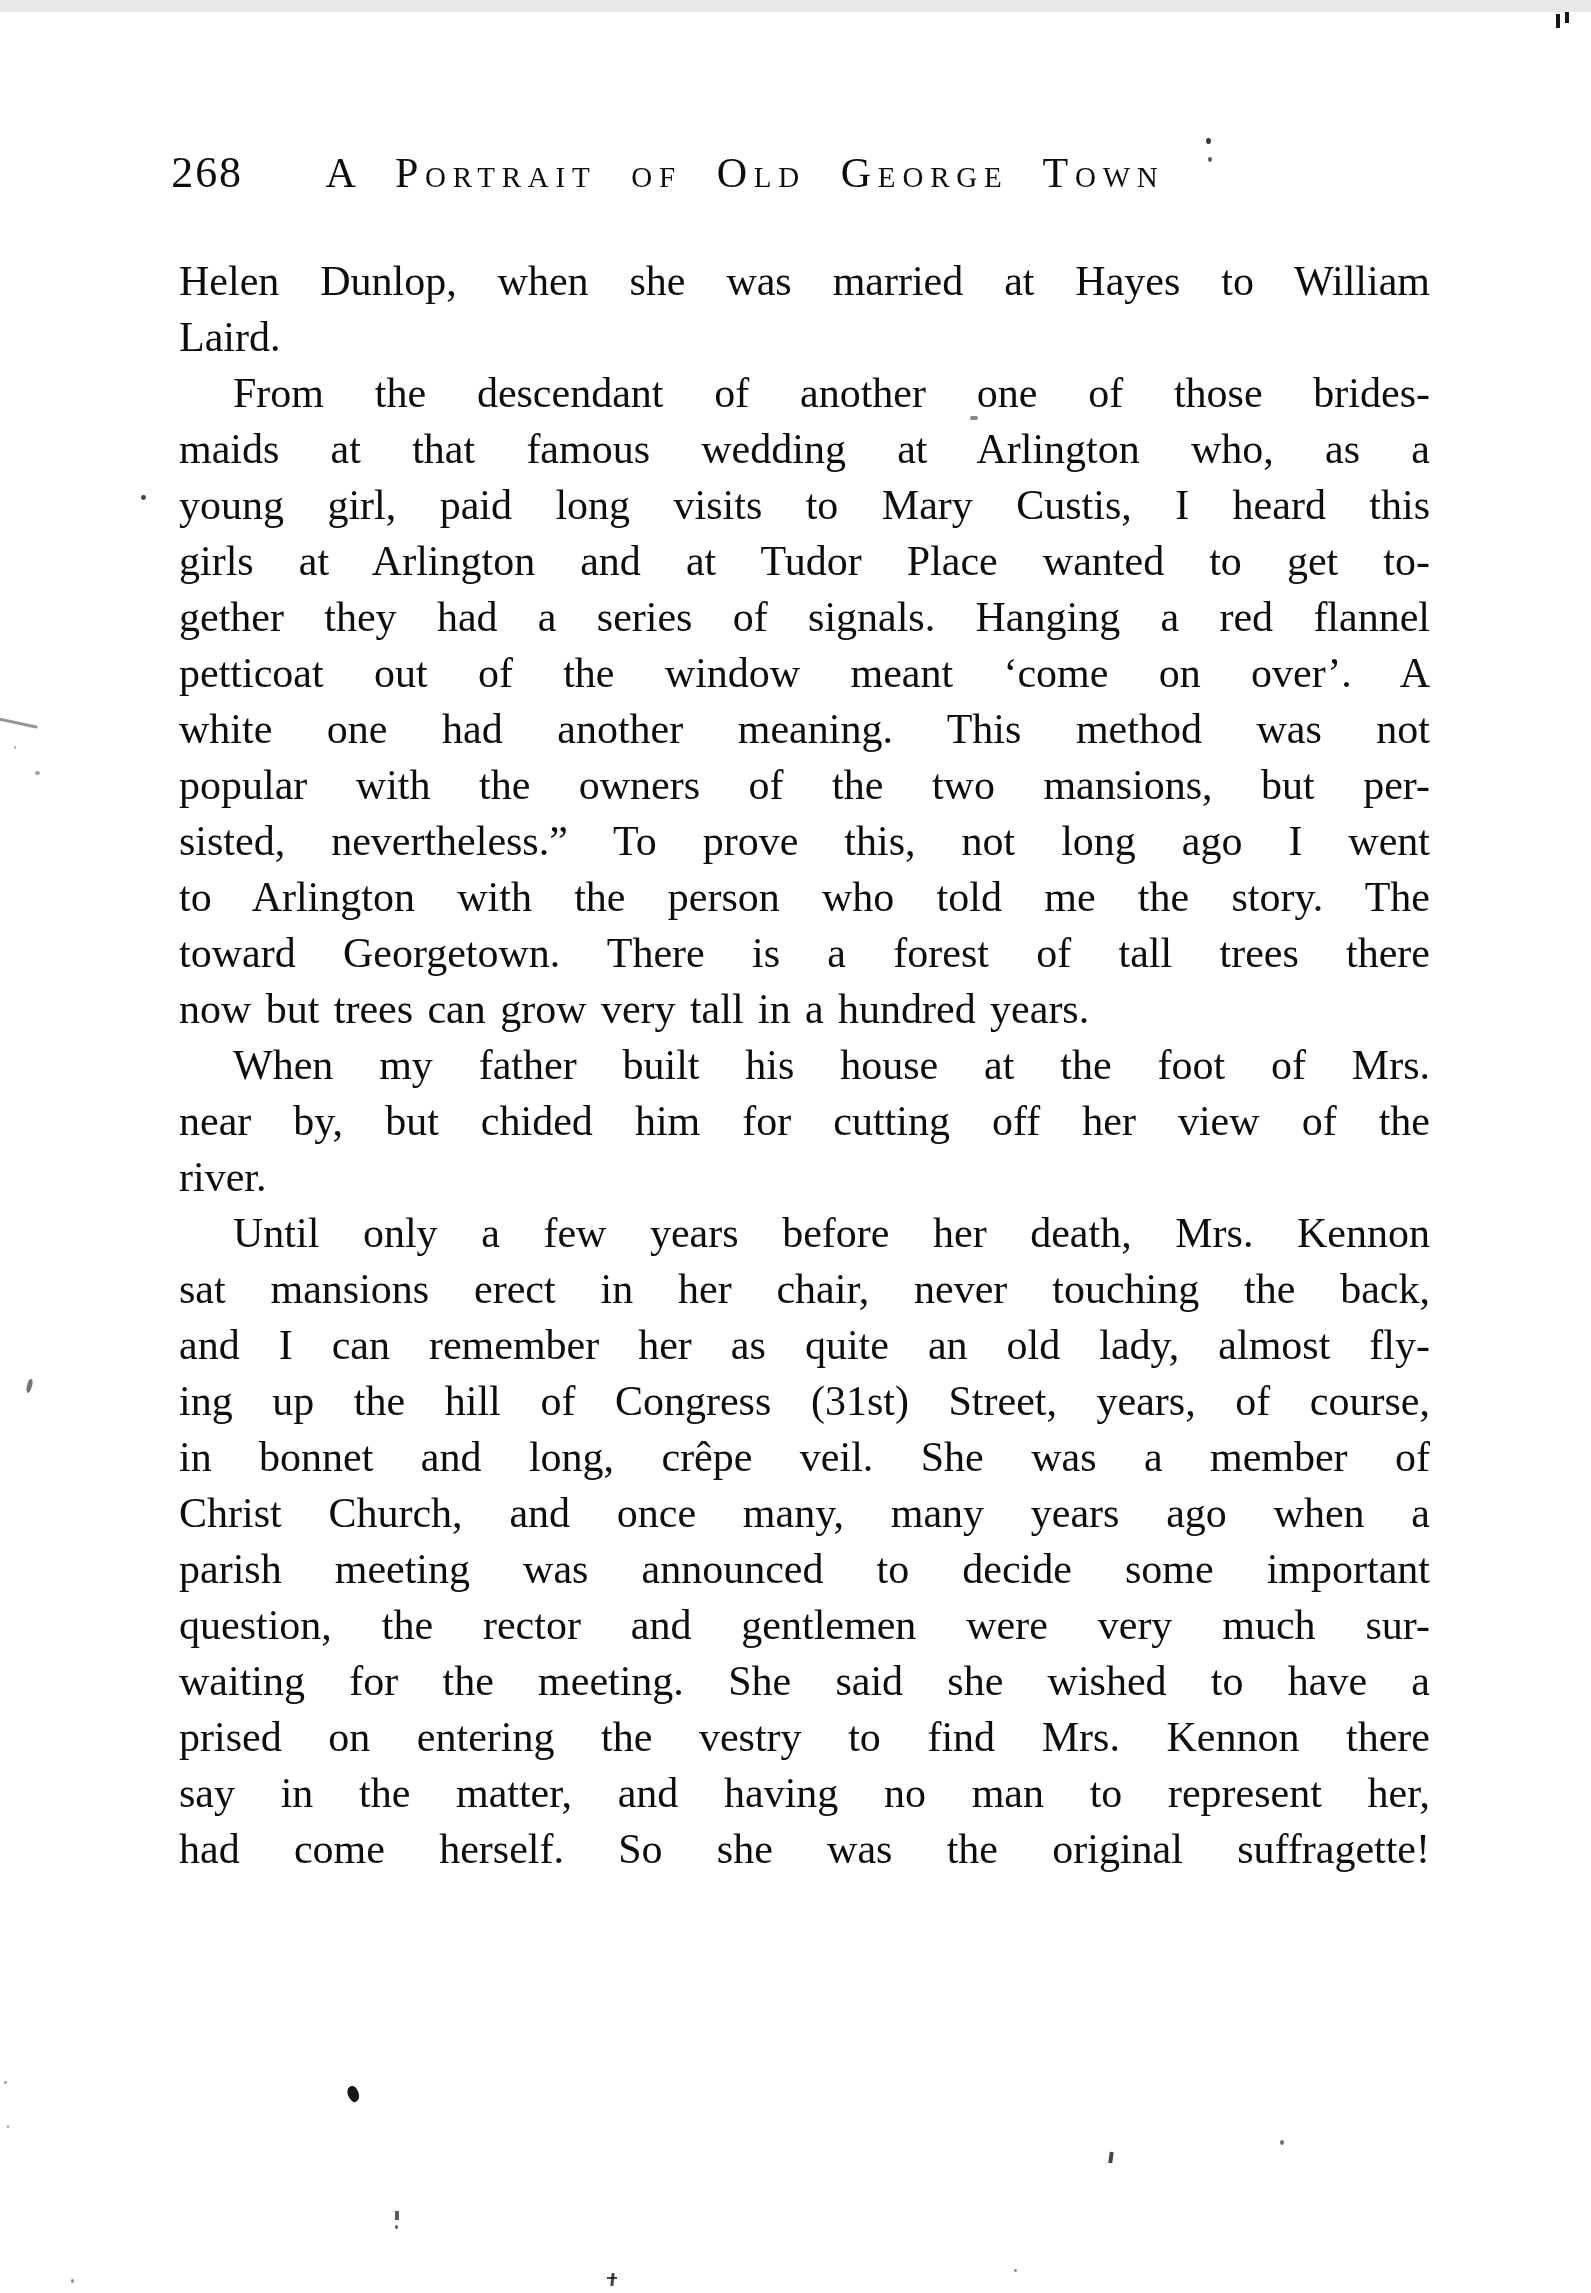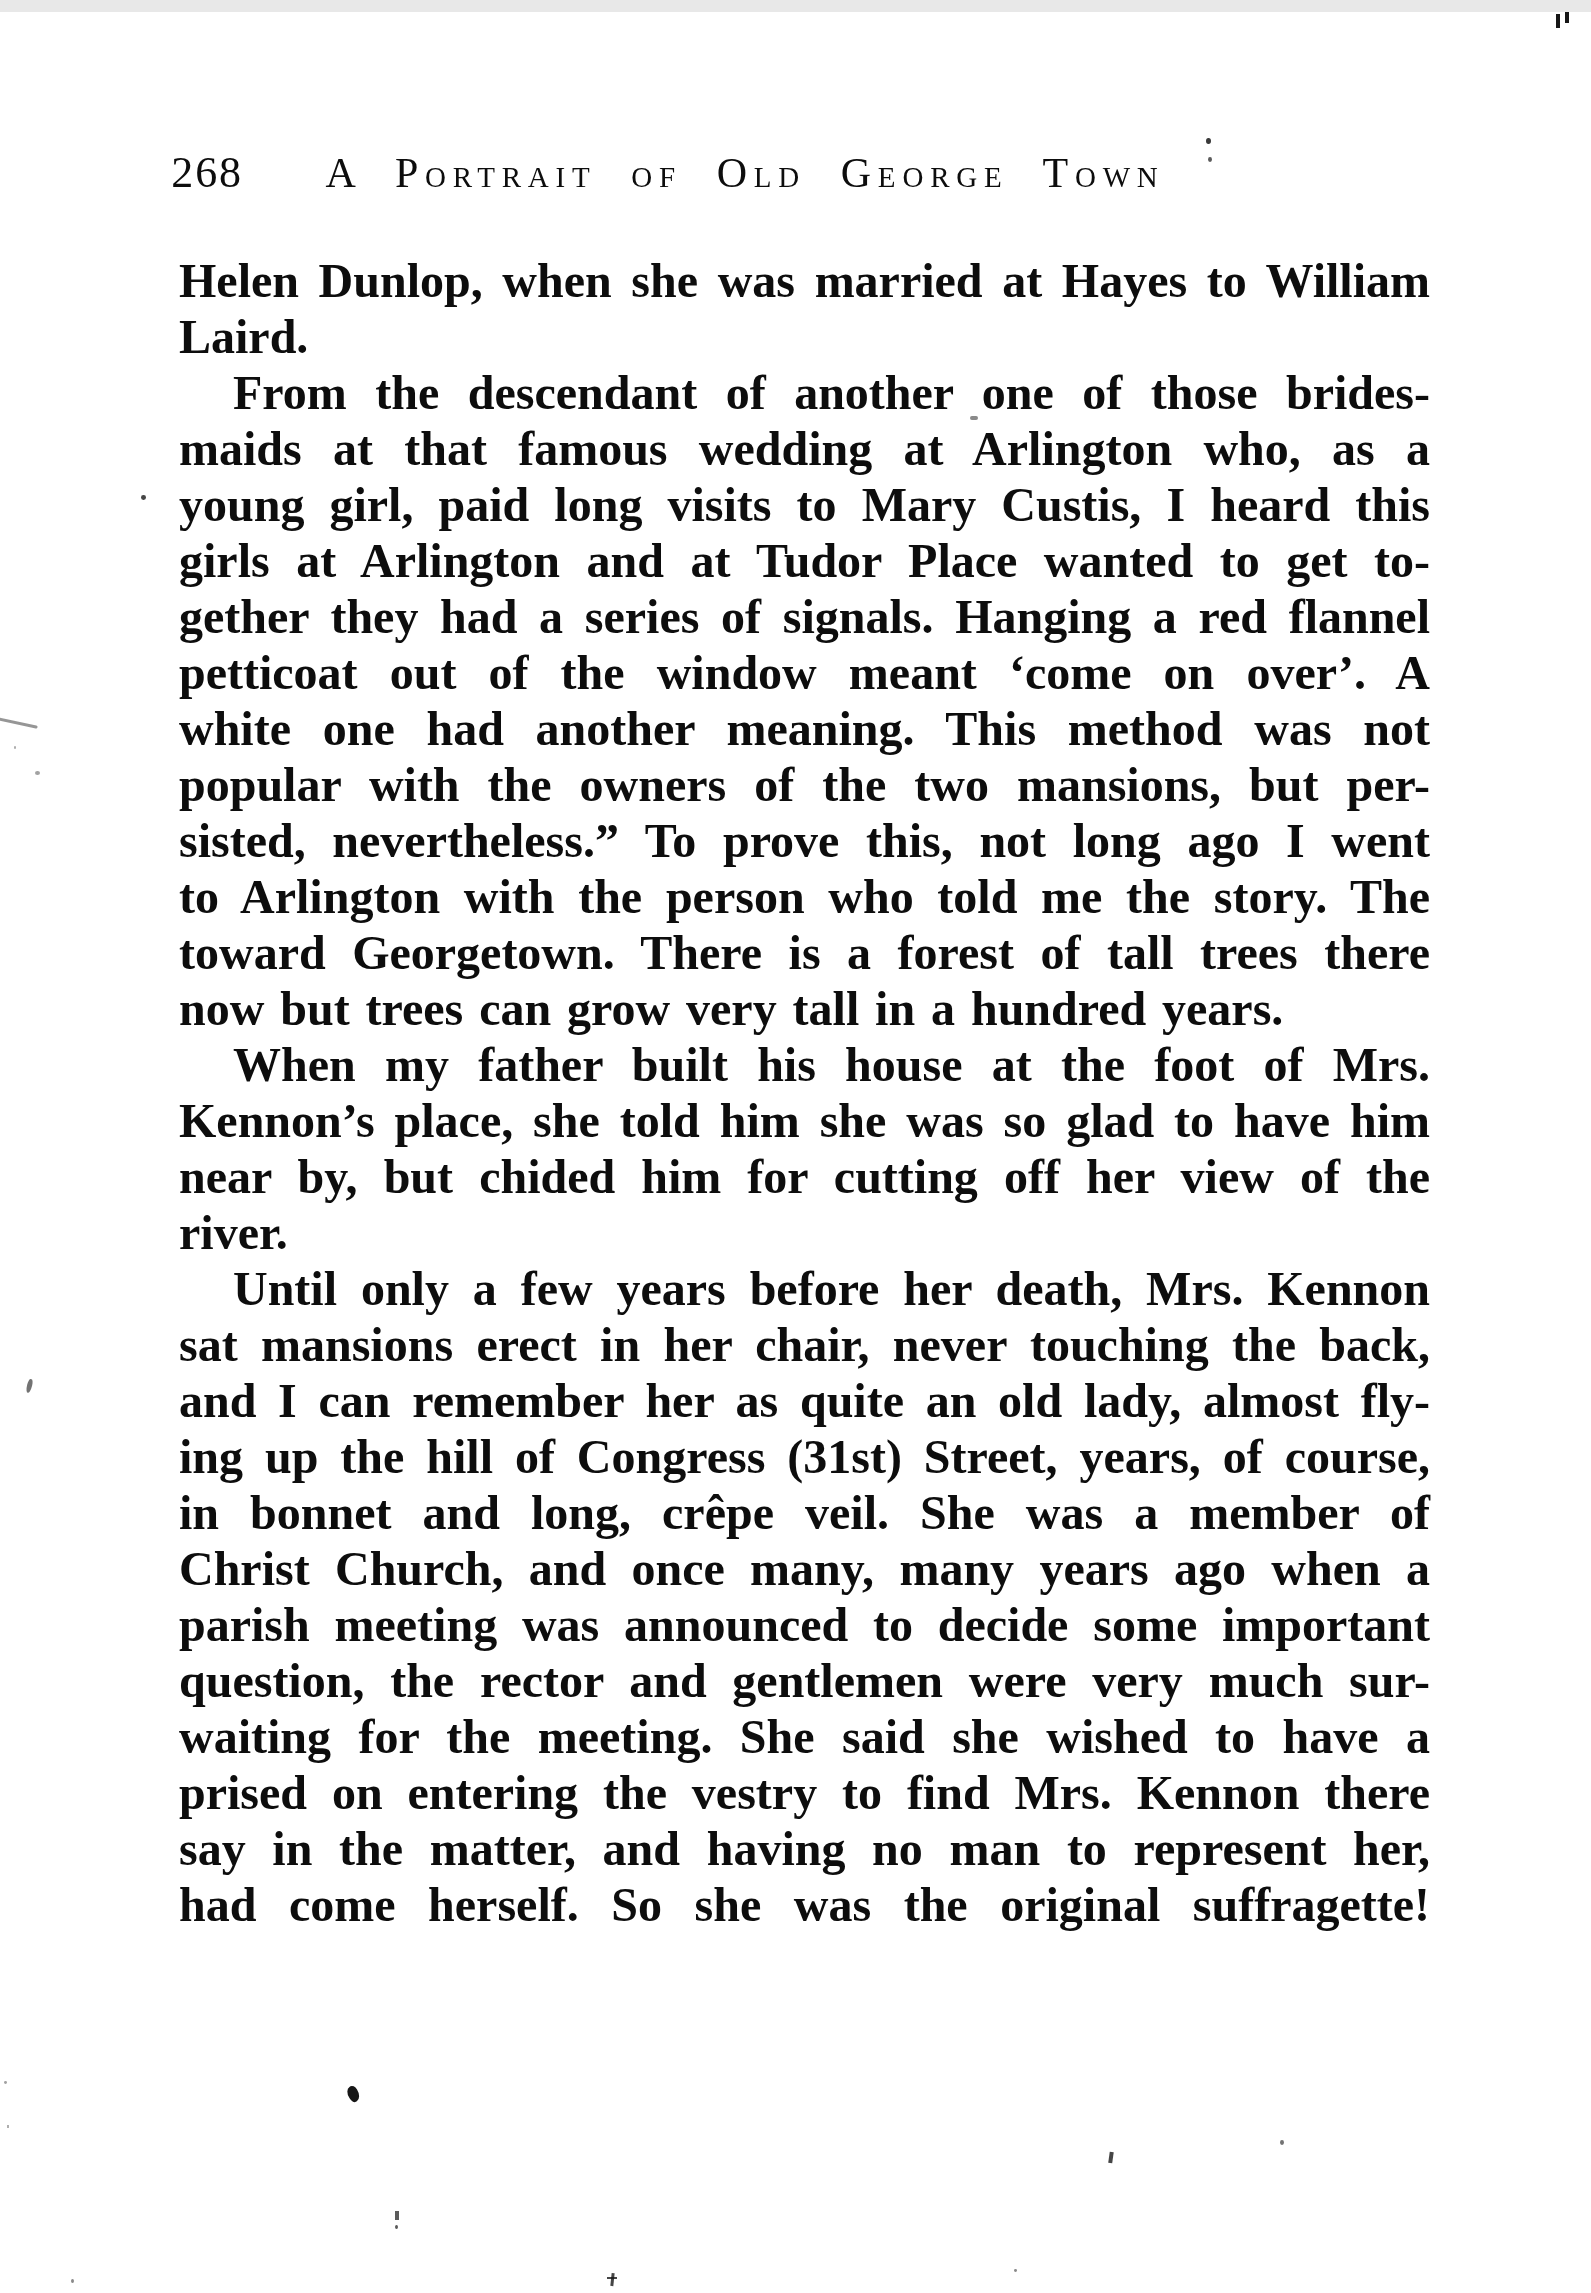--- a/index.html
+++ b/index.html
@@ -22,22 +22,21 @@
     position:absolute; left:112px; top:3.9px; width:908px;
     text-align:center;
     font-variant:small-caps;
     font-size:42px;
     letter-spacing:6.8px;
     word-spacing:17.4px;
     white-space:nowrap;
   }
   .body-text {
     position:absolute; left:179px; top:241px; width:1251px;
-    font-size:48px;
-    font-weight:bold;
+    font-size:42px;
   }
   .line {
     height:56px;
     line-height:56px;
     text-align:justify;
     text-align-last:justify;
     word-spacing:1px;
   }
   .ind { padding-left:54px; }
   .left { text-align:center; text-align-last:left; word-spacing:3.9px; }
@@ -84,21 +83,20 @@
     <div class="line">girls at Arlington and at Tudor Place wanted to get to-</div>
     <div class="line">gether they had a series of signals. Hanging a red flannel</div>
     <div class="line">petticoat out of the window meant ‘come on over’. A</div>
     <div class="line">white one had another meaning. This method was not</div>
     <div class="line">popular with the owners of the two mansions, but per-</div>
     <div class="line">sisted, nevertheless.” To prove this, not long ago I went</div>
     <div class="line">to Arlington with the person who told me the story. The</div>
     <div class="line">toward Georgetown. There is a forest of tall trees there</div>
     <div class="line left">now but trees can grow very tall in a hundred years.</div>
     <div class="line ind">When my father built his house at the foot of Mrs.</div>
-    <div class="line">Kennon’s place, she told him she was so glad to have him</div>
     <div class="line">near by, but chided him for cutting off her view of the</div>
     <div class="line left">river.</div>
     <div class="line ind">Until only a few years before her death, Mrs. Kennon</div>
     <div class="line">sat mansions erect in her chair, never touching the back,</div>
     <div class="line">and I can remember her as quite an old lady, almost fly-</div>
     <div class="line">ing up the hill of Congress (31st) Street, years, of course,</div>
     <div class="line">in bonnet and long, crêpe veil. She was a member of</div>
     <div class="line">Christ Church, and once many, many years ago when a</div>
     <div class="line">parish meeting was announced to decide some important</div>
     <div class="line">question, the rector and gentlemen were very much sur-</div>

